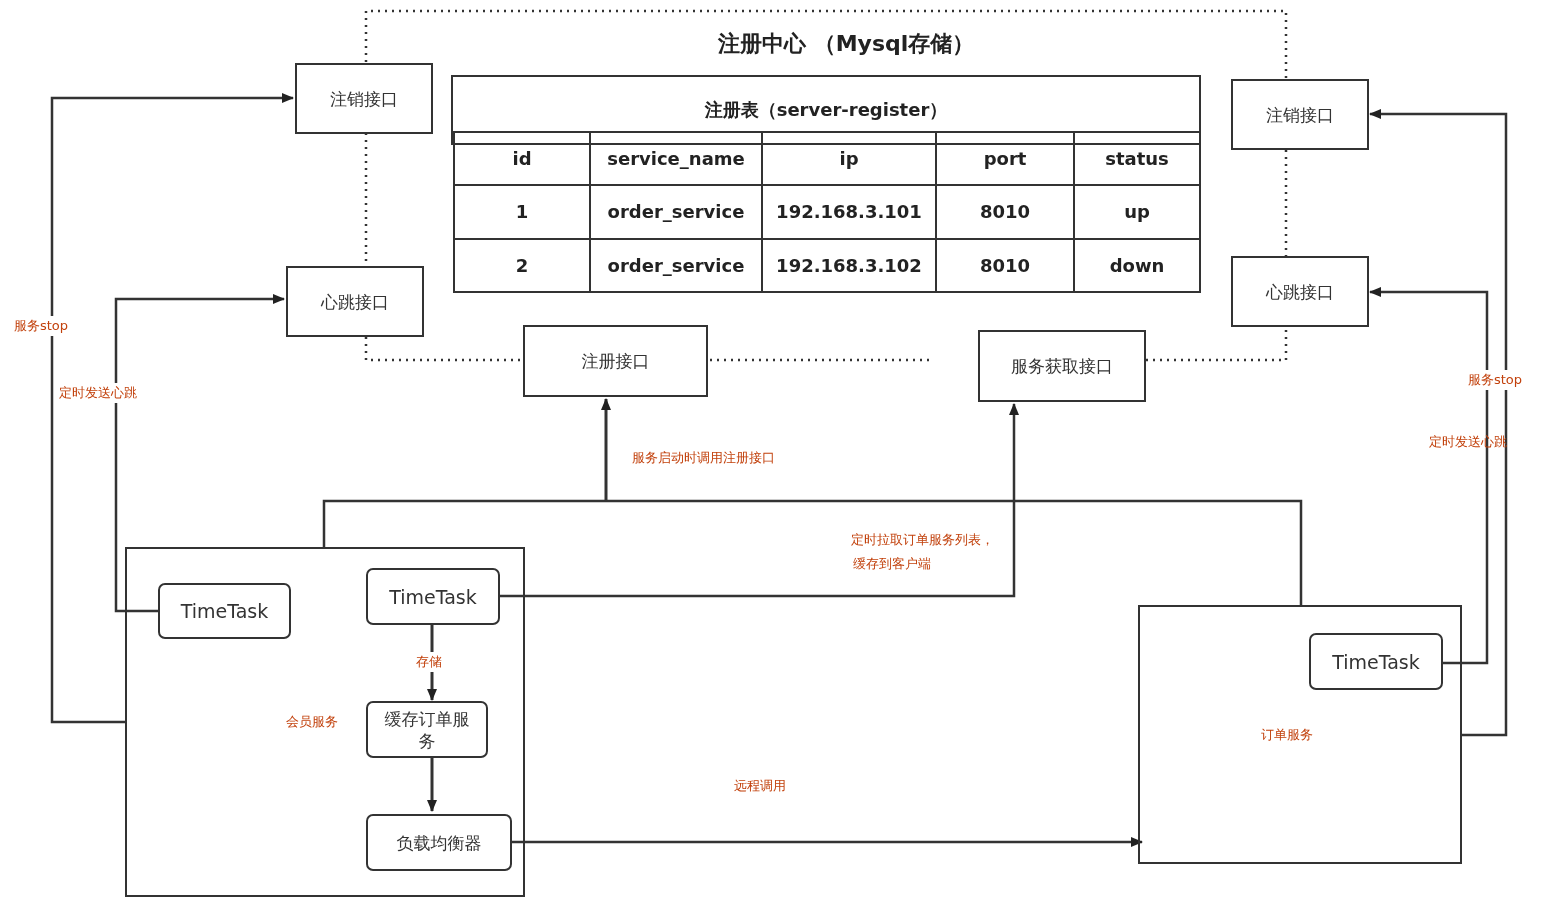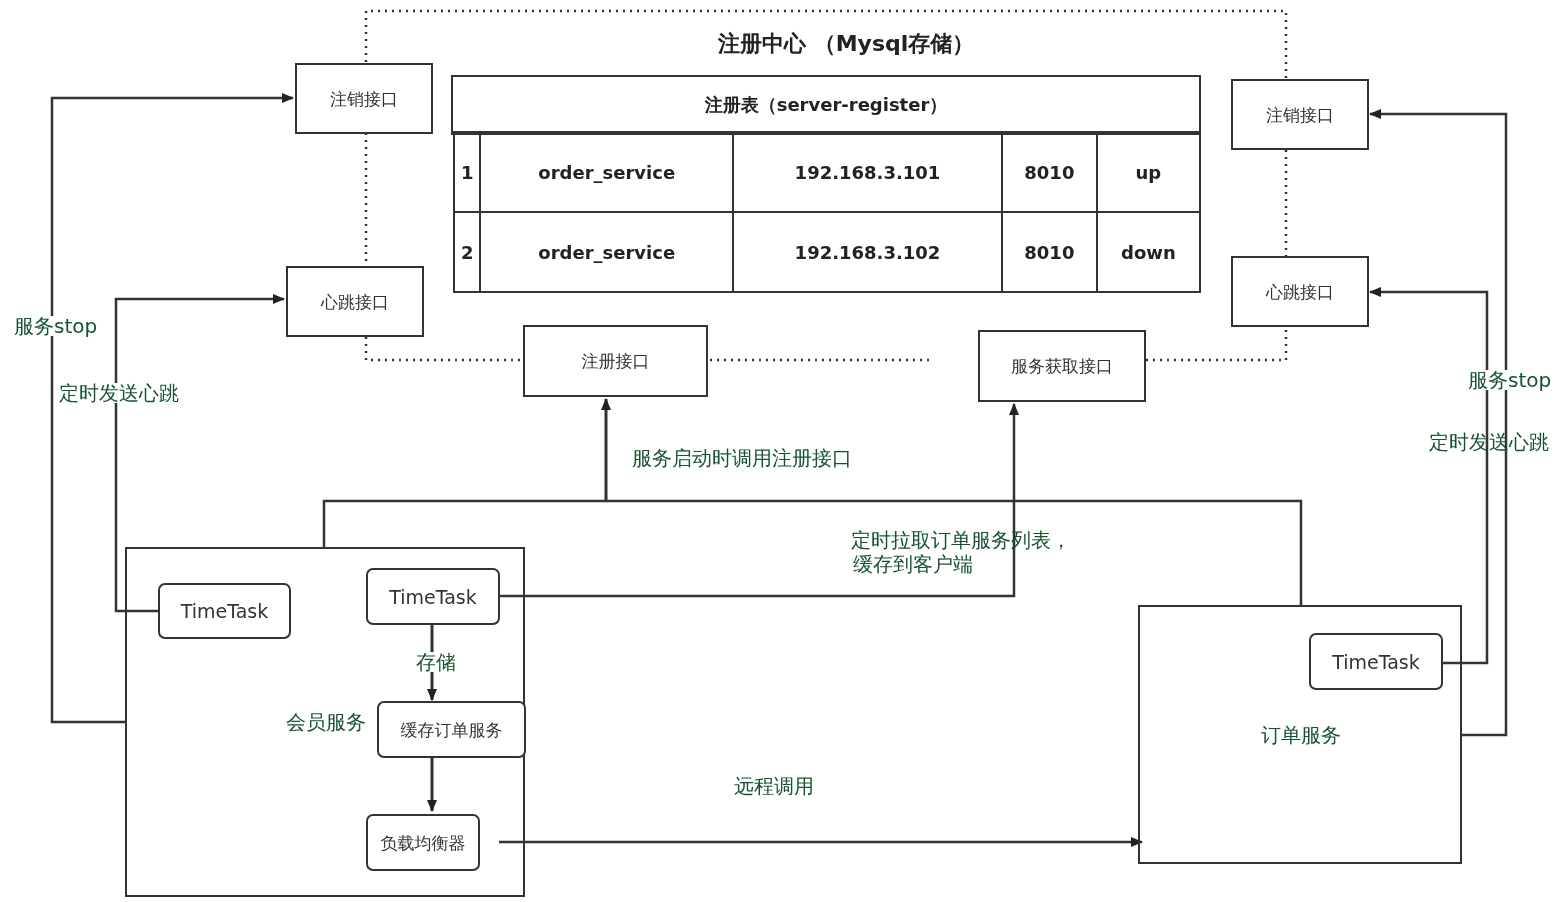--- a/index.html
+++ b/index.html
@@ -1,29 +1,29 @@
 <!DOCTYPE html>
 <html><head>
 <meta charset="utf-8">
 <style>
   html, body { margin:0; padding:0; background:#ffffff; }
   body { width:1559px; height:902px; position:relative; overflow:hidden;
          font-family:"DejaVu Sans", "Liberation Sans", sans-serif; color:#333333; }
   #diagram { position:absolute; left:0; top:0; }
-  .lbl { position:absolute; font-size:20px; color:#14532d; white-space:nowrap; line-height:20px; }
+  .lbl { position:absolute; font-size:13px; color:#c2410c; white-space:nowrap; line-height:20px; }
   .bold { font-weight:bold; color:#222222; }
   .box { position:absolute; box-sizing:border-box; border:2px solid #333333; background:#ffffff;
          display:flex; align-items:center; justify-content:center; text-align:center;
          font-size:17px; color:#333333; line-height:22px; }
   .rounded { border-radius:7px; }
   .plain { background:transparent; }
   table.reg { position:absolute; left:453px; top:131px; width:748px; height:162px;
               border-collapse:collapse; font-size:18px; font-weight:bold; color:#222222; }
   table.reg td, table.reg th { border:2px solid #333333; text-align:center; padding:0; }
-  .reg-title { position:absolute; left:451px; top:75px; width:750px; height:60px; box-sizing:border-box;
+  .reg-title { position:absolute; left:451px; top:75px; width:750px; height:70px; box-sizing:border-box;
                border:2px solid #333333; display:flex; align-items:center; justify-content:center;
                font-size:18px; font-weight:bold; color:#222222; background:#fff; }
   .bg-white { background:#ffffff; padding:0 2px; }
 </style>
 </head>
 <body>
 
 <svg id="diagram" width="1559" height="902">
   <defs>
     <marker id="arr" markerWidth="12" markerHeight="10" refX="11" refY="5" orient="auto" markerUnits="userSpaceOnUse">
@@ -55,20 +55,27 @@
   <polyline points="1443,663 1487,663 1487,292 1370,292" fill="none" stroke="#333" stroke-width="2.5" marker-end="url(#arr)"></polyline>
 
   <polyline points="1462,735 1506,735 1506,114 1370,114" fill="none" stroke="#333" stroke-width="2.5" marker-end="url(#arr)"></polyline>
 </svg>
 
 <div class="lbl bold" style="left:718px; top:34px; font-size:22px;">注册中心 （Mysql存储）</div>
 
 <div class="reg-title">注册表（server-register）</div>
 <table class="reg">
   <tbody>
+      <tr>
+    <th style="width:134px">id</th>
+    <th style="width:170px">service_name</th>
+    <th style="width:172px">ip</th>
+    <th style="width:136px">port</th>
+    <th>status</th>
+  </tr>
   <tr>
     <td>1</td>
     <td>order_service</td>
     <td>192.168.3.101</td>
     <td>8010</td>
     <td>up</td>
   </tr>
   <tr>
     <td>2</td>
     <td>order_service</td>
@@ -84,22 +91,22 @@
 <div class="box" style="left:1231px; top:79px; width:138px; height:71px;">注销接口</div>
 <div class="box" style="left:1231px; top:256px; width:138px; height:71px;">心跳接口</div>
 <div class="box" style="left:523px; top:325px; width:185px; height:72px;">注册接口</div>
 <div class="box" style="left:930px; top:330px; width:168px; height:72px;margin-left:48px;">服务获取接口</div>
 
 <div class="box plain" style="left:125px; top:547px; width:400px; height:350px;"></div>
 <div class="lbl bg-white" style="left:284px; top:712px;">会员服务</div>
 <div class="box rounded" style="left:158px; top:583px; width:133px; height:56px; font-size:19px;">TimeTask</div>
 <div class="box rounded" style="left:366px; top:568px; width:134px; height:57px; font-size:19px;">TimeTask</div>
 <div class="lbl bg-white" style="left:414px; top:652px;">存储</div>
-<div class="box rounded" style="left:366px; top:701px; width:149px; height:57px; padding:0 12px;margin-left:11px;">缓存订单服务</div>
-<div class="box rounded" style="left:366px; top:814px; width:114px; height:57px;">负载均衡器</div>
+<div class="box rounded" style="left:366px; top:701px; width:122px; height:57px; padding:0 12px;">缓存订单服务</div>
+<div class="box rounded" style="left:366px; top:814px; width:146px; height:57px;">负载均衡器</div>
 
 <div class="box plain" style="left:1138px; top:605px; width:324px; height:259px;"></div>
 <div class="lbl" style="left:1261px; top:725px;">订单服务</div>
 <div class="box rounded" style="left:1309px; top:633px; width:134px; height:57px; font-size:19px;">TimeTask</div>
 
 <div class="lbl bg-white" style="left:12px; top:316px;">服务stop</div>
 <div class="lbl bg-white" style="left:57px; top:383px;">定时发送心跳</div>
 <div class="lbl bg-white" style="left:1466px; top:370px;">服务stop</div>
 <div class="lbl" style="left:1429px; top:432px;">定时发送心跳</div>
 <div class="lbl" style="left:632px; top:448px;">服务启动时调用注册接口</div>

